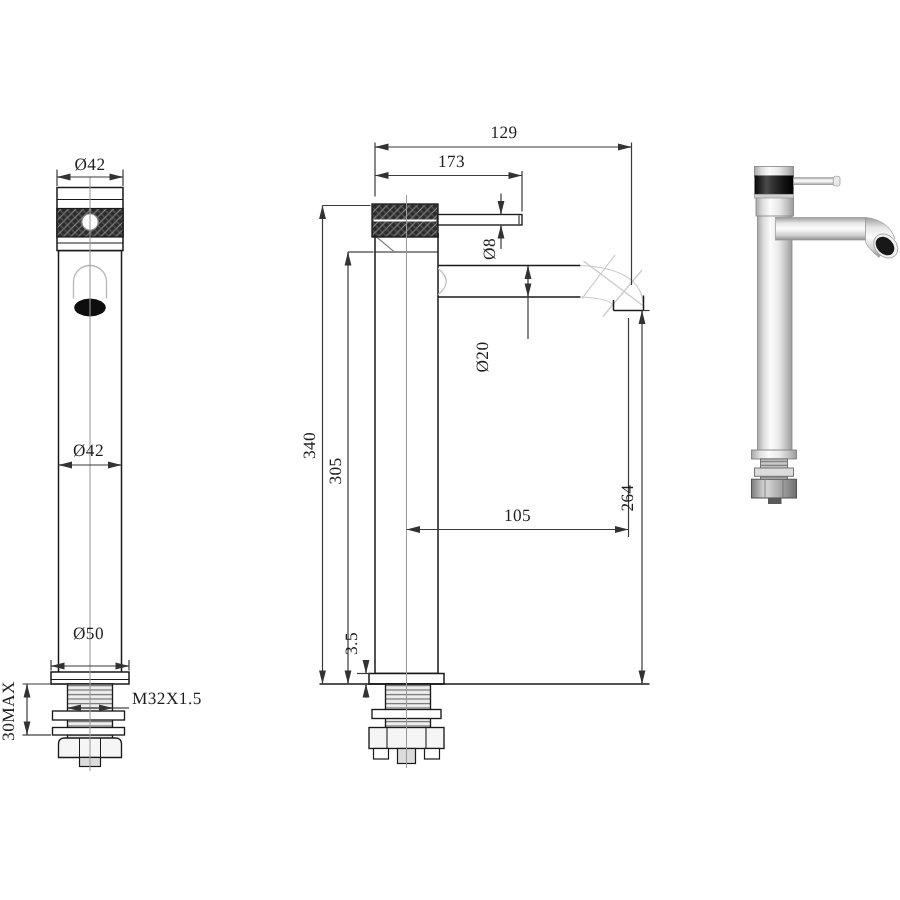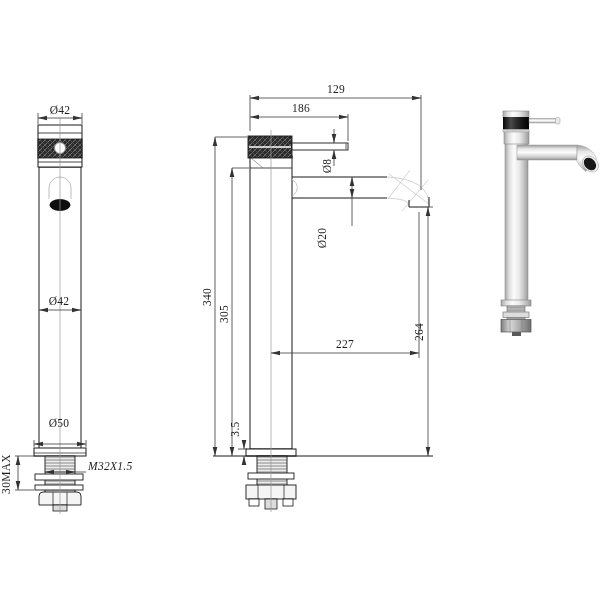--- a/index.html
+++ b/index.html
@@ -3,21 +3,21 @@
 <meta charset="utf-8">
 <style>
   html,body{margin:0;padding:0;background:#fff;}
   #page{position:relative;width:600px;height:600px;background:#ffffff;overflow:hidden;
         font-family:"Liberation Serif", serif;}
   svg{position:absolute;left:0;top:0;}
   .label{position:absolute;transform:translate(-50%,-50%);
          font:11.5px "Liberation Serif", serif;color:#1d1d1d;
          letter-spacing:.3px;white-space:nowrap;line-height:1;}
   .rot{transform:translate(-50%,-50%) rotate(-90deg);}
-  .tl{transform:translate(0,-50%);font-style:italic;}
+  .tl{transform:translate(0,-50%);}
 </style>
 </head>
 <body>
 
 <div id="page">
 
 <svg width="600" height="600" viewBox="0 0 600 600">
   <defs>
     <marker id="ar" markerUnits="userSpaceOnUse" markerWidth="10" markerHeight="8" refX="9.5" refY="4" orient="auto-start-reverse">
       <path d="M0.5,1.7 L9.5,4 L0.5,6.3 Z" fill="#333"></path>
@@ -204,22 +204,22 @@
   </g>
 </svg>
 
   <div class="label" style="left:60px;top:111px">Ø42</div>
   <div class="label" style="left:59px;top:302px">Ø42</div>
   <div class="label" style="left:59px;top:424px">Ø50</div>
   <div class="label tl" style="left:88px;top:467px">M32X1.5</div>
   <div class="label rot" style="left:7px;top:474px">30MAX</div>
 
   <div class="label" style="left:336px;top:90px">129</div>
-  <div class="label" style="left:301px;top:109px">186</div>
+  <div class="label" style="left:301px;top:109px">173</div>
   <div class="label rot" style="left:328px;top:166px">Ø8</div>
   <div class="label rot" style="left:323px;top:238px">Ø20</div>
   <div class="label rot" style="left:208px;top:297px">340</div>
   <div class="label rot" style="left:225px;top:314px">305</div>
   <div class="label rot" style="left:420px;top:332px">264</div>
-  <div class="label" style="left:345px;top:345px">227</div>
+  <div class="label" style="left:345px;top:345px">105</div>
   <div class="label rot" style="left:236px;top:429px">3.5</div>
 
 </div>
 
 </body></html>

